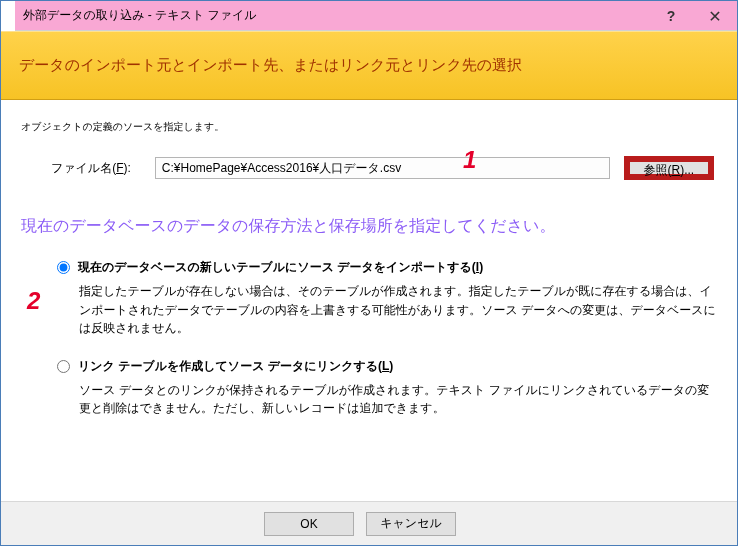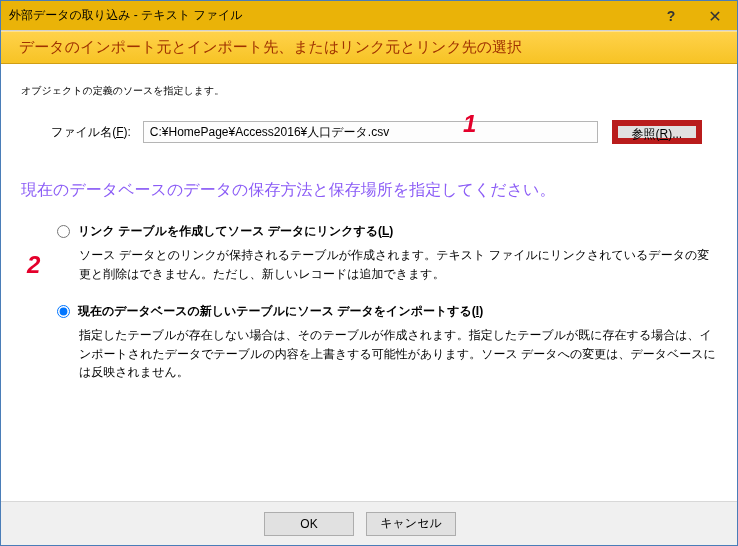--- a/index.html
+++ b/index.html
@@ -11,26 +11,27 @@
       font-family: "Yu Gothic UI", "Meiryo UI", "MS UI Gothic", sans-serif;
       font-size: 12px;
       background: #fff;
       width: 738px;
       height: 546px;
       overflow: hidden;
       border: 1px solid #4a7db8;
     }
     .titlebar {
       height: 30px;
-      background: #eab308;
+      background: #f9a8d4;
       border-bottom: 1px solid #d0d0d0;
       display: flex;
       align-items: center;
       padding: 0 4px 0 8px;
       position: relative;
+      margin-left: 14px;
     }
     .titlebar-title {
       font-size: 12px;
       color: #000;
     }
     .titlebar-controls {
       position: absolute;
       right: 0;
       top: 0;
       display: flex;
@@ -46,21 +47,21 @@
       color: #333;
       cursor: pointer;
     }
     .titlebar-btn.help { font-family: Arial, sans-serif; font-weight: bold;}
     .titlebar-btn.close { font-size: 16px; }
 
     .header-banner {
       background: linear-gradient(#ffd24a, #f7c325);
       border-top: 1px solid #ffe18e;
       border-bottom: 1px solid #d09e14;
-      padding: 6px 18px;
+      padding: 24px 18px;
     }
     .header-banner-text {
       font-size: 15px;
       color: #a03200;
     }
 
     .content {
       padding: 20px 20px 0 20px;
     }
 
@@ -72,21 +73,21 @@
 
     .filerow {
       display: flex;
       align-items: center;
       margin-left: 30px;
       margin-bottom: 36px;
       position: relative;
     }
     .filerow-label {
       font-size: 12px;
-      margin-right: 12px;
+      margin-right: 24px;
       white-space: nowrap;
     }
     .file-input {
       flex: 1;
       height: 22px;
       border: 1px solid #b5b5b5;
       background: #fdfdfd;
       padding: 2px 6px;
       font-size: 12px;
       font-family: inherit;
@@ -203,36 +204,36 @@
     </button>
   </div>
 
   <div class="instruction">現在のデータベースのデータの保存方法と保存場所を指定してください。</div>
 
   <div class="radio-group annot2-wrap">
     <span class="annot annot2">2</span>
 
     <div class="radio-option">
       <label class="radio-head">
+        <input type="radio" name="mode" checked="" style="">
+        <span class="radio-label">
+          <span>現在のデータベースの新しいテーブルにソース データをインポートする(</span><span class="underline-access">I</span><span>)</span>
+        </span>
+      </label>
+      <div class="radio-desc">指定したテーブルが存在しない場合は、そのテーブルが作成されます。指定したテーブルが既に存在する場合は、インポートされたデータでテーブルの内容を上書きする可能性があります。ソース データへの変更は、データベースには反映されません。</div>
+    </div>
+
+    <div class="radio-option">
+      <label class="radio-head">
         <input type="radio" name="mode" style="">
         <span class="radio-label">
           <span>リンク テーブルを作成してソース データにリンクする(</span><span class="underline-access">L</span><span>)</span>
         </span>
       </label>
       <div class="radio-desc">ソース データとのリンクが保持されるテーブルが作成されます。テキスト ファイルにリンクされているデータの変更と削除はできません。ただし、新しいレコードは追加できます。</div>
     </div>
-
-    <div class="radio-option">
-      <label class="radio-head">
-        <input type="radio" name="mode" checked="" style="">
-        <span class="radio-label">
-          <span>現在のデータベースの新しいテーブルにソース データをインポートする(</span><span class="underline-access">I</span><span>)</span>
-        </span>
-      </label>
-      <div class="radio-desc">指定したテーブルが存在しない場合は、そのテーブルが作成されます。指定したテーブルが既に存在する場合は、インポートされたデータでテーブルの内容を上書きする可能性があります。ソース データへの変更は、データベースには反映されません。</div>
-    </div>
   </div>
 </div>
 
 <div class="footer">
   <button class="footer-btn">OK</button>
   <button class="footer-btn">キャンセル</button>
 </div>
 
 </body></html>

